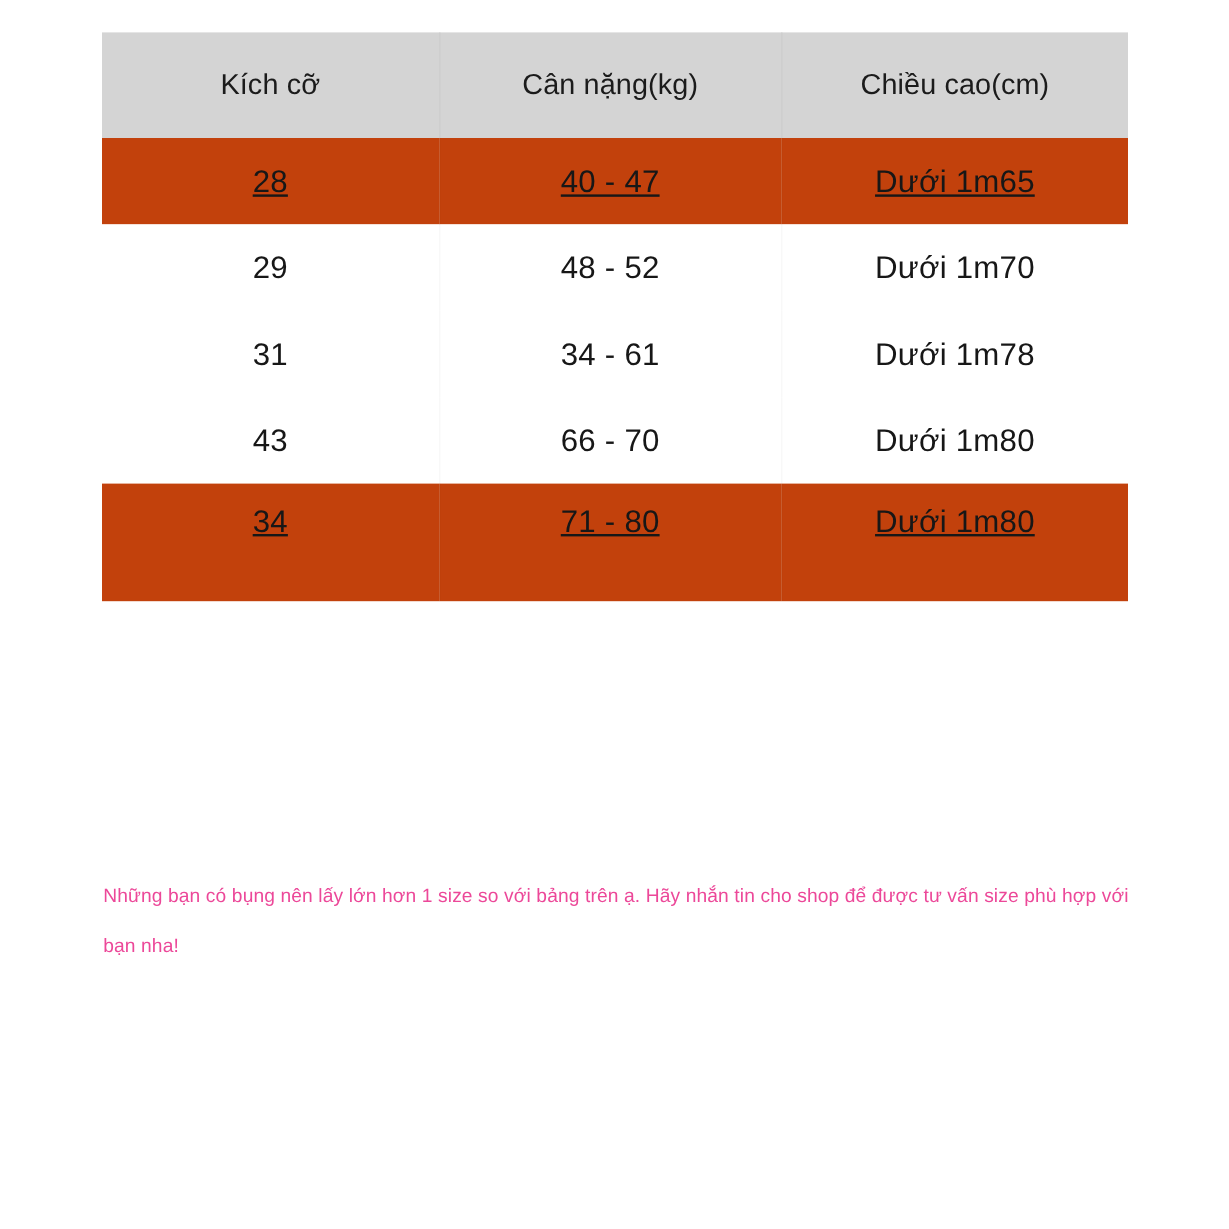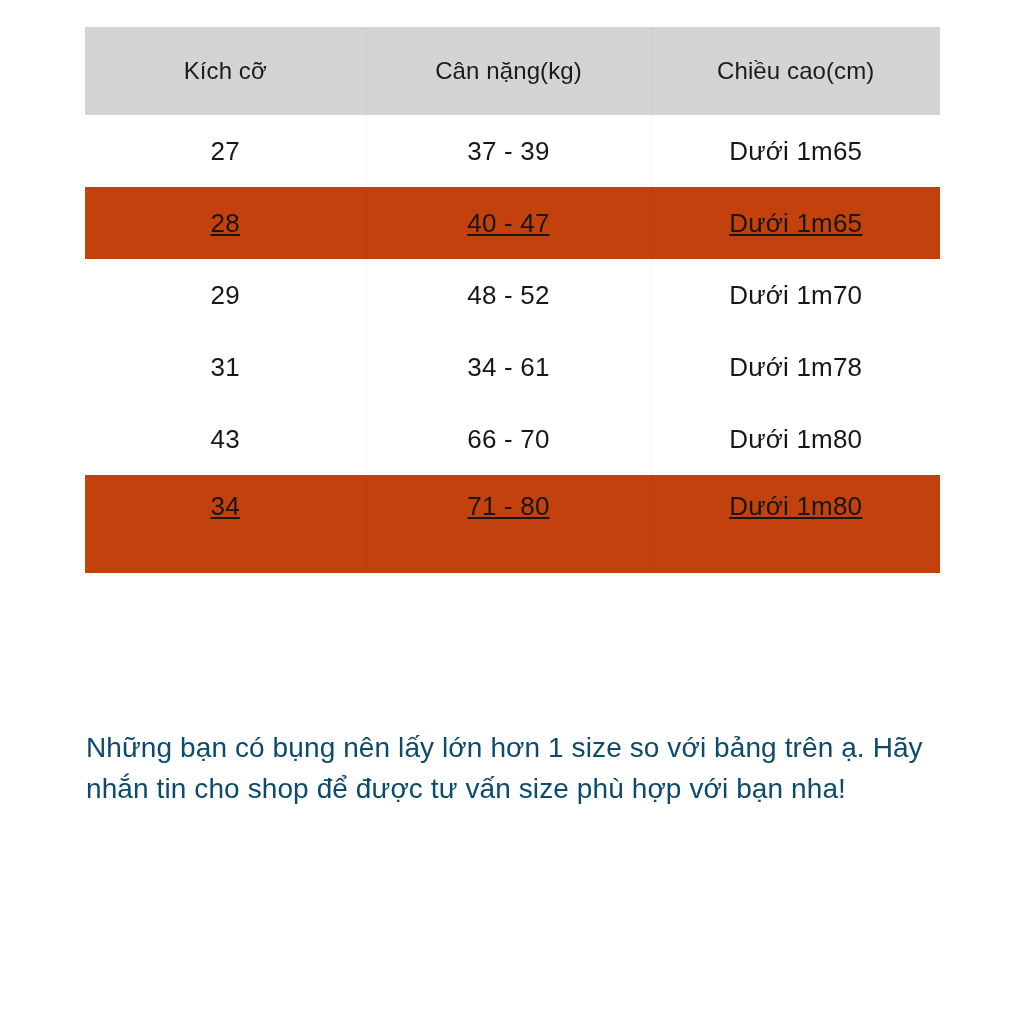--- a/index.html
+++ b/index.html
@@ -72,23 +72,23 @@
     vertical-align: top;
     padding-top: 16px;
   }
 
   
   .note {
     position: absolute;
     left: 86px;
     top: 727px;
     width: 856px;
-    font-size: 28px;
+    font-size: 16px;
     line-height: 41px;
-    color: #0c4a6e;
+    color: #ec4899;
     font-weight: 400;
     letter-spacing: 0.1px;
   }
 </style>
 </head>
 <body>
 
 <div class="page">
 
   <table class="size-table">
@@ -98,25 +98,20 @@
       <col class="c3">
     </colgroup>
     <thead>
       <tr>
         <th>Kích cỡ</th>
         <th>Cân nặng(kg)</th>
         <th>Chiều cao(cm)</th>
       </tr>
     </thead>
     <tbody>
-      <tr class="odd">
-        <td>27</td>
-        <td>37 - 39</td>
-        <td>Dưới 1m65</td>
-      </tr>
       <tr class="even">
         <td>28</td>
         <td>40 - 47</td>
         <td>Dưới 1m65</td>
       </tr>
       <tr class="odd">
         <td>29</td>
         <td>48 - 52</td>
         <td>Dưới 1m70</td>
       </tr>

